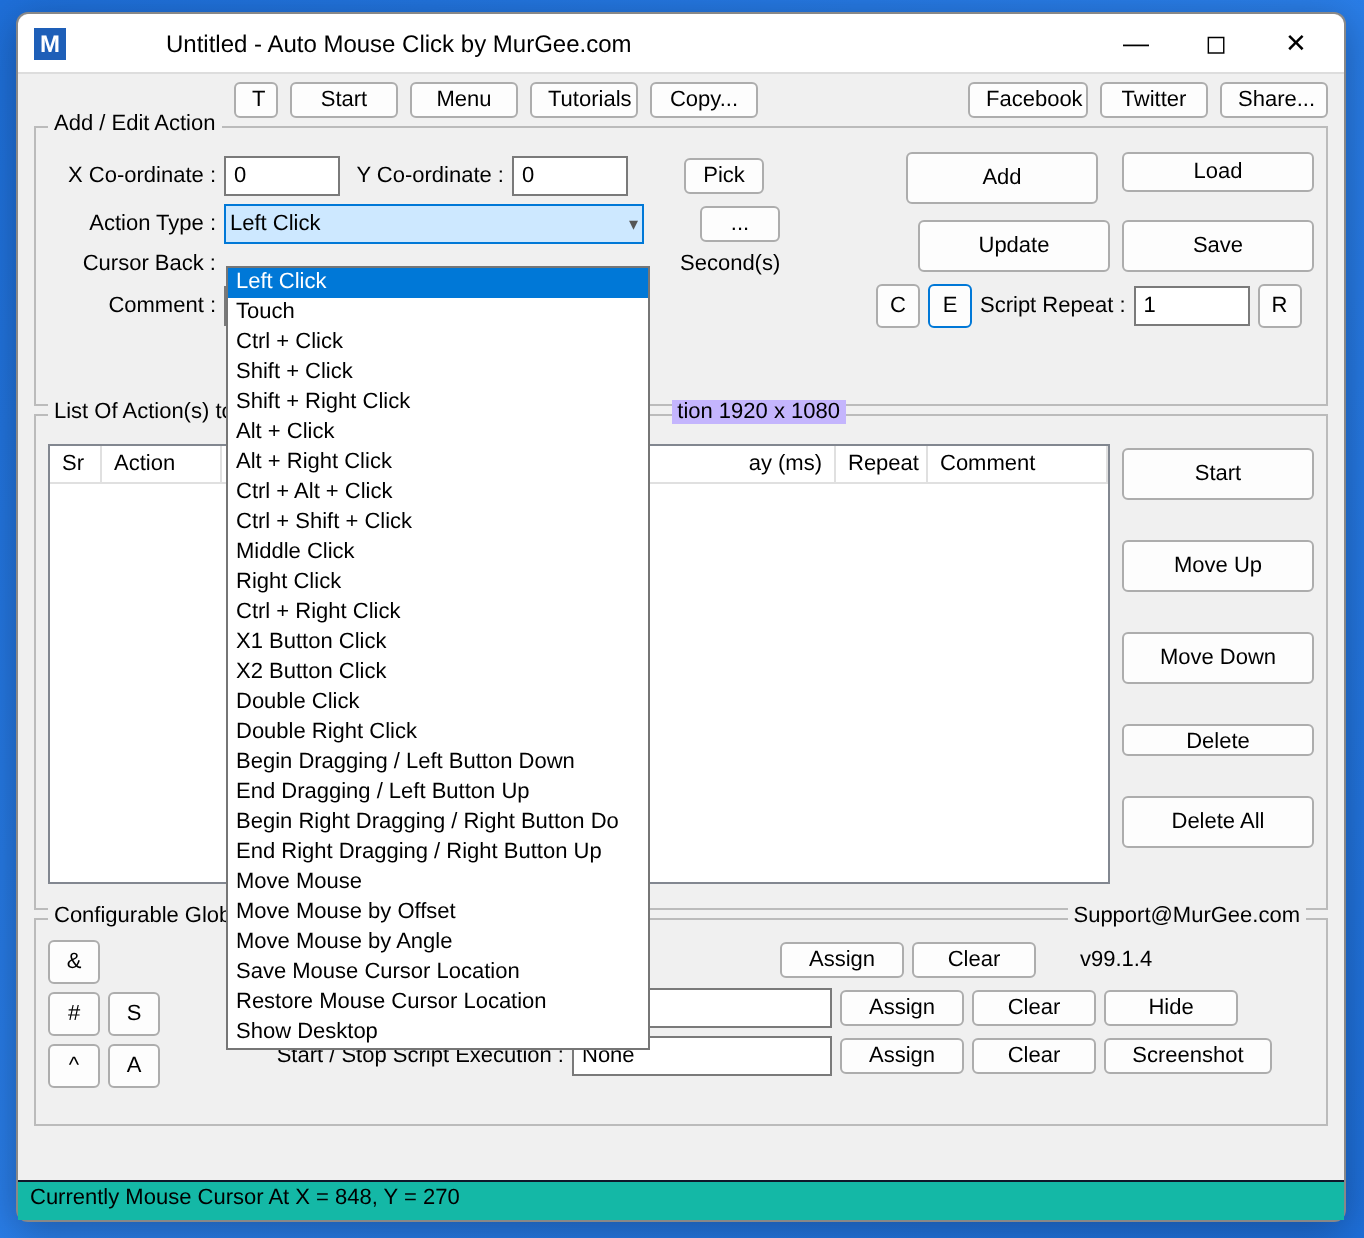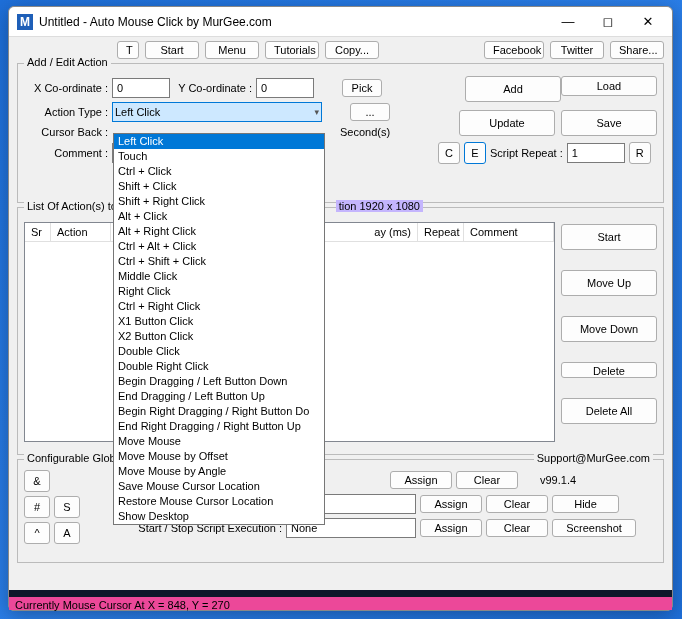--- a/index.html
+++ b/index.html
@@ -1,37 +1,37 @@
 <!DOCTYPE html>
 <html><head>
 <meta charset="utf-8">
 <style>
 * { box-sizing: border-box; margin: 0; padding: 0; }
 body { font-family: "Segoe UI", Tahoma, sans-serif; font-size: 11px; background: linear-gradient(135deg, #1e6fd9 0%, #2a7ee8 50%, #1e6fd9 100%); width: 682px; height: 619px; overflow: hidden; position: relative; }
 .window { position: absolute; top: 6px; left: 8px; width: 665px; height: 605px; background: #f0f0f0; border: 1px solid #888; border-radius: 6px; box-shadow: 0 4px 20px rgba(0,0,0,0.3); display: flex; flex-direction: column; }
 .titlebar { height: 30px; background: #fff; border-bottom: 1px solid #ddd; display: flex; align-items: center; padding: 0 4px 0 8px; border-radius: 6px 6px 0 0; }
 .titlebar .icon { width: 16px; height: 16px; background: #1e5fb8; color: #fff; font-weight: bold; text-align: center; line-height: 16px; font-size: 12px; margin-right: 6px; }
-.titlebar .title { flex: 1; font-size: 12px; }
+.titlebar .title { flex: 1; font-size: 12px; margin-left: 44px; }
 .titlebar .wbtn { width: 40px; height: 28px; display: flex; align-items: center; justify-content: center; font-size: 13px; }
 .content { flex: 1; padding: 4px 8px; position: relative; }
 .btn { background: #fdfdfd; border: 1px solid #adadad; border-radius: 3px; padding: 2px 8px; font-size: 11px; cursor: pointer; text-align: center; }
 .inp { background: #fff; border: 1px solid #7a7a7a; padding: 2px 4px; font-size: 11px; height: 20px; }
 .sel { background: #fff; border: 1px solid #0078d7; padding: 1px 2px; font-size: 11px; height: 20px; }
 .lbl { font-size: 11px; text-align: right; }
 .row { display: flex; align-items: center; gap: 4px; margin-bottom: 4px; }
 .fieldset { border: 1px solid #bbb; padding: 6px; margin-bottom: 4px; position: relative; }
 .fieldset .legend { position: absolute; top: -8px; left: 6px; background: #f0f0f0; padding: 0 3px; font-size: 11px; }
 .dropdown { position: absolute; background: #fff; border: 1px solid #767676; z-index: 100; overflow-y: auto; }
 .dropdown .opt { padding: 0px 4px; font-size: 11px; line-height: 15px; cursor: pointer; white-space: nowrap; }
 .dropdown .opt.sel-opt { background: #0078d7; color: #fff; }
 .tbl { background: #fff; border: 1px solid #828790; }
 .tbl-hdr { display: flex; background: #fff; border-bottom: 1px solid #e0e0e0; }
 .tbl-hdr .th { padding: 3px 6px; border-right: 1px solid #e0e0e0; font-size: 11px; }
 .small-btn { width: 26px; height: 22px; background: #fdfdfd; border: 1px solid #adadad; border-radius: 3px; font-size: 11px; cursor: pointer; }
-.statusbar { height: 20px; border-top: 7px solid #0f172a; padding: 2px 6px; font-size: 11px; background: #ec4899; }
+.statusbar { height: 20px; border-top: 1px solid #0f172a; padding: 2px 6px; font-size: 11px; background: #14b8a6; }
 </style>
 </head>
 <body>
 
 <div class="window">
   <div class="titlebar">
     <div class="icon">M</div>
     <div class="title">Untitled - Auto Mouse Click by MurGee.com</div>
     <div class="wbtn">—</div>
     <div class="wbtn">◻</div>
@@ -48,21 +48,21 @@
       <button class="btn" style="width:54px">Copy...</button>
       <div style="flex:1"></div>
       <button class="btn" style="width:60px">Facebook</button>
       <button class="btn" style="width:54px">Twitter</button>
       <button class="btn" style="width:54px">Share...</button>
     </div>
 
     <div class="fieldset" style="height:140px; padding-top:14px;">
       <div class="legend">Add / Edit Action</div>
 
-      <div style="position:absolute; right:6px; top:12px; display:flex; gap:0;">
+      <div style="position:absolute; right:6px; top:12px; display:flex; gap:12px;">
         <button class="btn" style="width:96px;height:26px">Add</button>
         <button class="btn" style="width:96px;height:20px">Load</button>
       </div>
       <div style="position:absolute; right:6px; top:46px; display:flex; gap:6px;">
         <button class="btn" style="width:96px;height:26px">Update</button>
         <button class="btn" style="width:96px;height:26px">Save</button>
       </div>
 
       <div class="row">
         <div class="lbl" style="width:84px">X Co-ordinate :</div>

